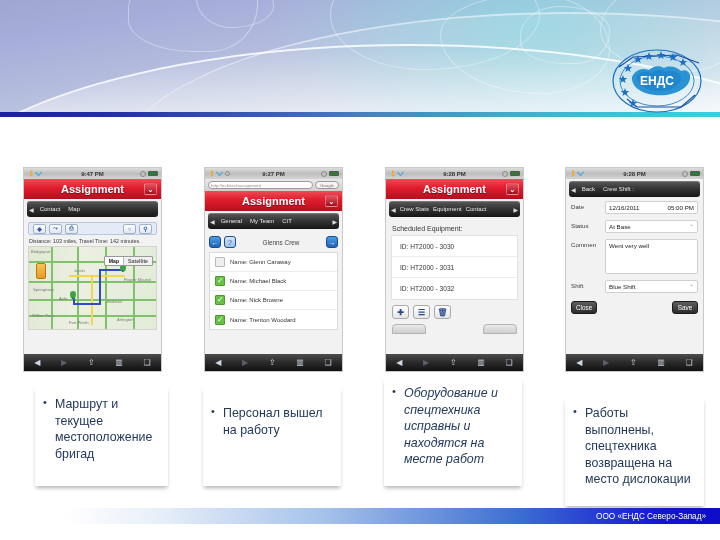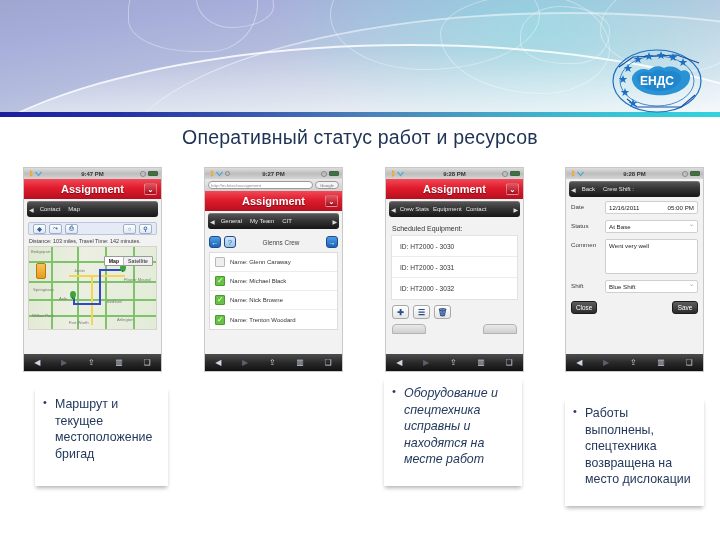--- a/index.html
+++ b/index.html
@@ -277,21 +277,20 @@
         <polygon points="26,54 27.1,57 30.3,57 27.7,59 28.7,62 26,60.2 23.3,62 24.3,59 21.7,57 24.9,57"></polygon>
       </g>
       <path d="M26 30 C30 24, 36 23, 42 25 C46 21, 52 20, 57 23 C63 20, 70 22, 74 26 C78 24, 82 26, 83 30
                C84 36, 80 42, 74 45 C68 49, 58 51, 48 50 C38 49, 30 45, 27 40 C25 36, 24 33, 26 30 Z" fill="#2a93d5"></path>
       <path d="M30 31 C34 26, 40 26, 45 28 C49 24, 55 24, 59 27 C64 25, 70 26, 73 30
                C76 34, 72 40, 66 43 C58 47, 48 47, 40 44 C34 41, 29 36, 30 31 Z" fill="#1e7fc9" opacity="0.65"></path>
       <text x="50" y="40" font-family="Liberation Sans, sans-serif" font-size="12" font-weight="bold" fill="#ffffff" text-anchor="middle">ЕНДС</text>
     </svg>
   </div>
 
-  <div class="title">Оперативный статус работ и ресурсов</div>
 
   <div class="phone p1">
     <div class="st-bar">
       <div class="st-left">
         <span class="ico-bt"></span>
         <span class="ico-wifi"></span>
       </div>
       <span>9:47 PM</span>
       <div class="st-right">
         <span class="ico-clk"></span>
@@ -515,25 +514,33 @@
       <span>▥</span>
       <span>❏</span>
     </div>
   </div>
 
   <div class="tbox tb1">
     <ul>
       <li>Маршрут и текущее местоположение бригад</li>
     </ul>
   </div>
+  <div class="tbox tb2">
+    <ul>
+      <li>Персонал вышел на работу</li>
+    </ul>
+  </div>
   <div class="tbox tb3">
     <ul>
       <li>Оборудование и спецтехника исправны и находятся на месте работ</li>
     </ul>
   </div>
   <div class="tbox tb4">
     <ul>
       <li>Работы выполнены, спецтехника возвращена на место дислокации</li>
     </ul>
   </div>
 
+  <div class="footer">
+    <span class="footer-text">ООО «ЕНДС Северо-Запад»</span>
+  </div>
 
 </div>
 
 </body></html>

